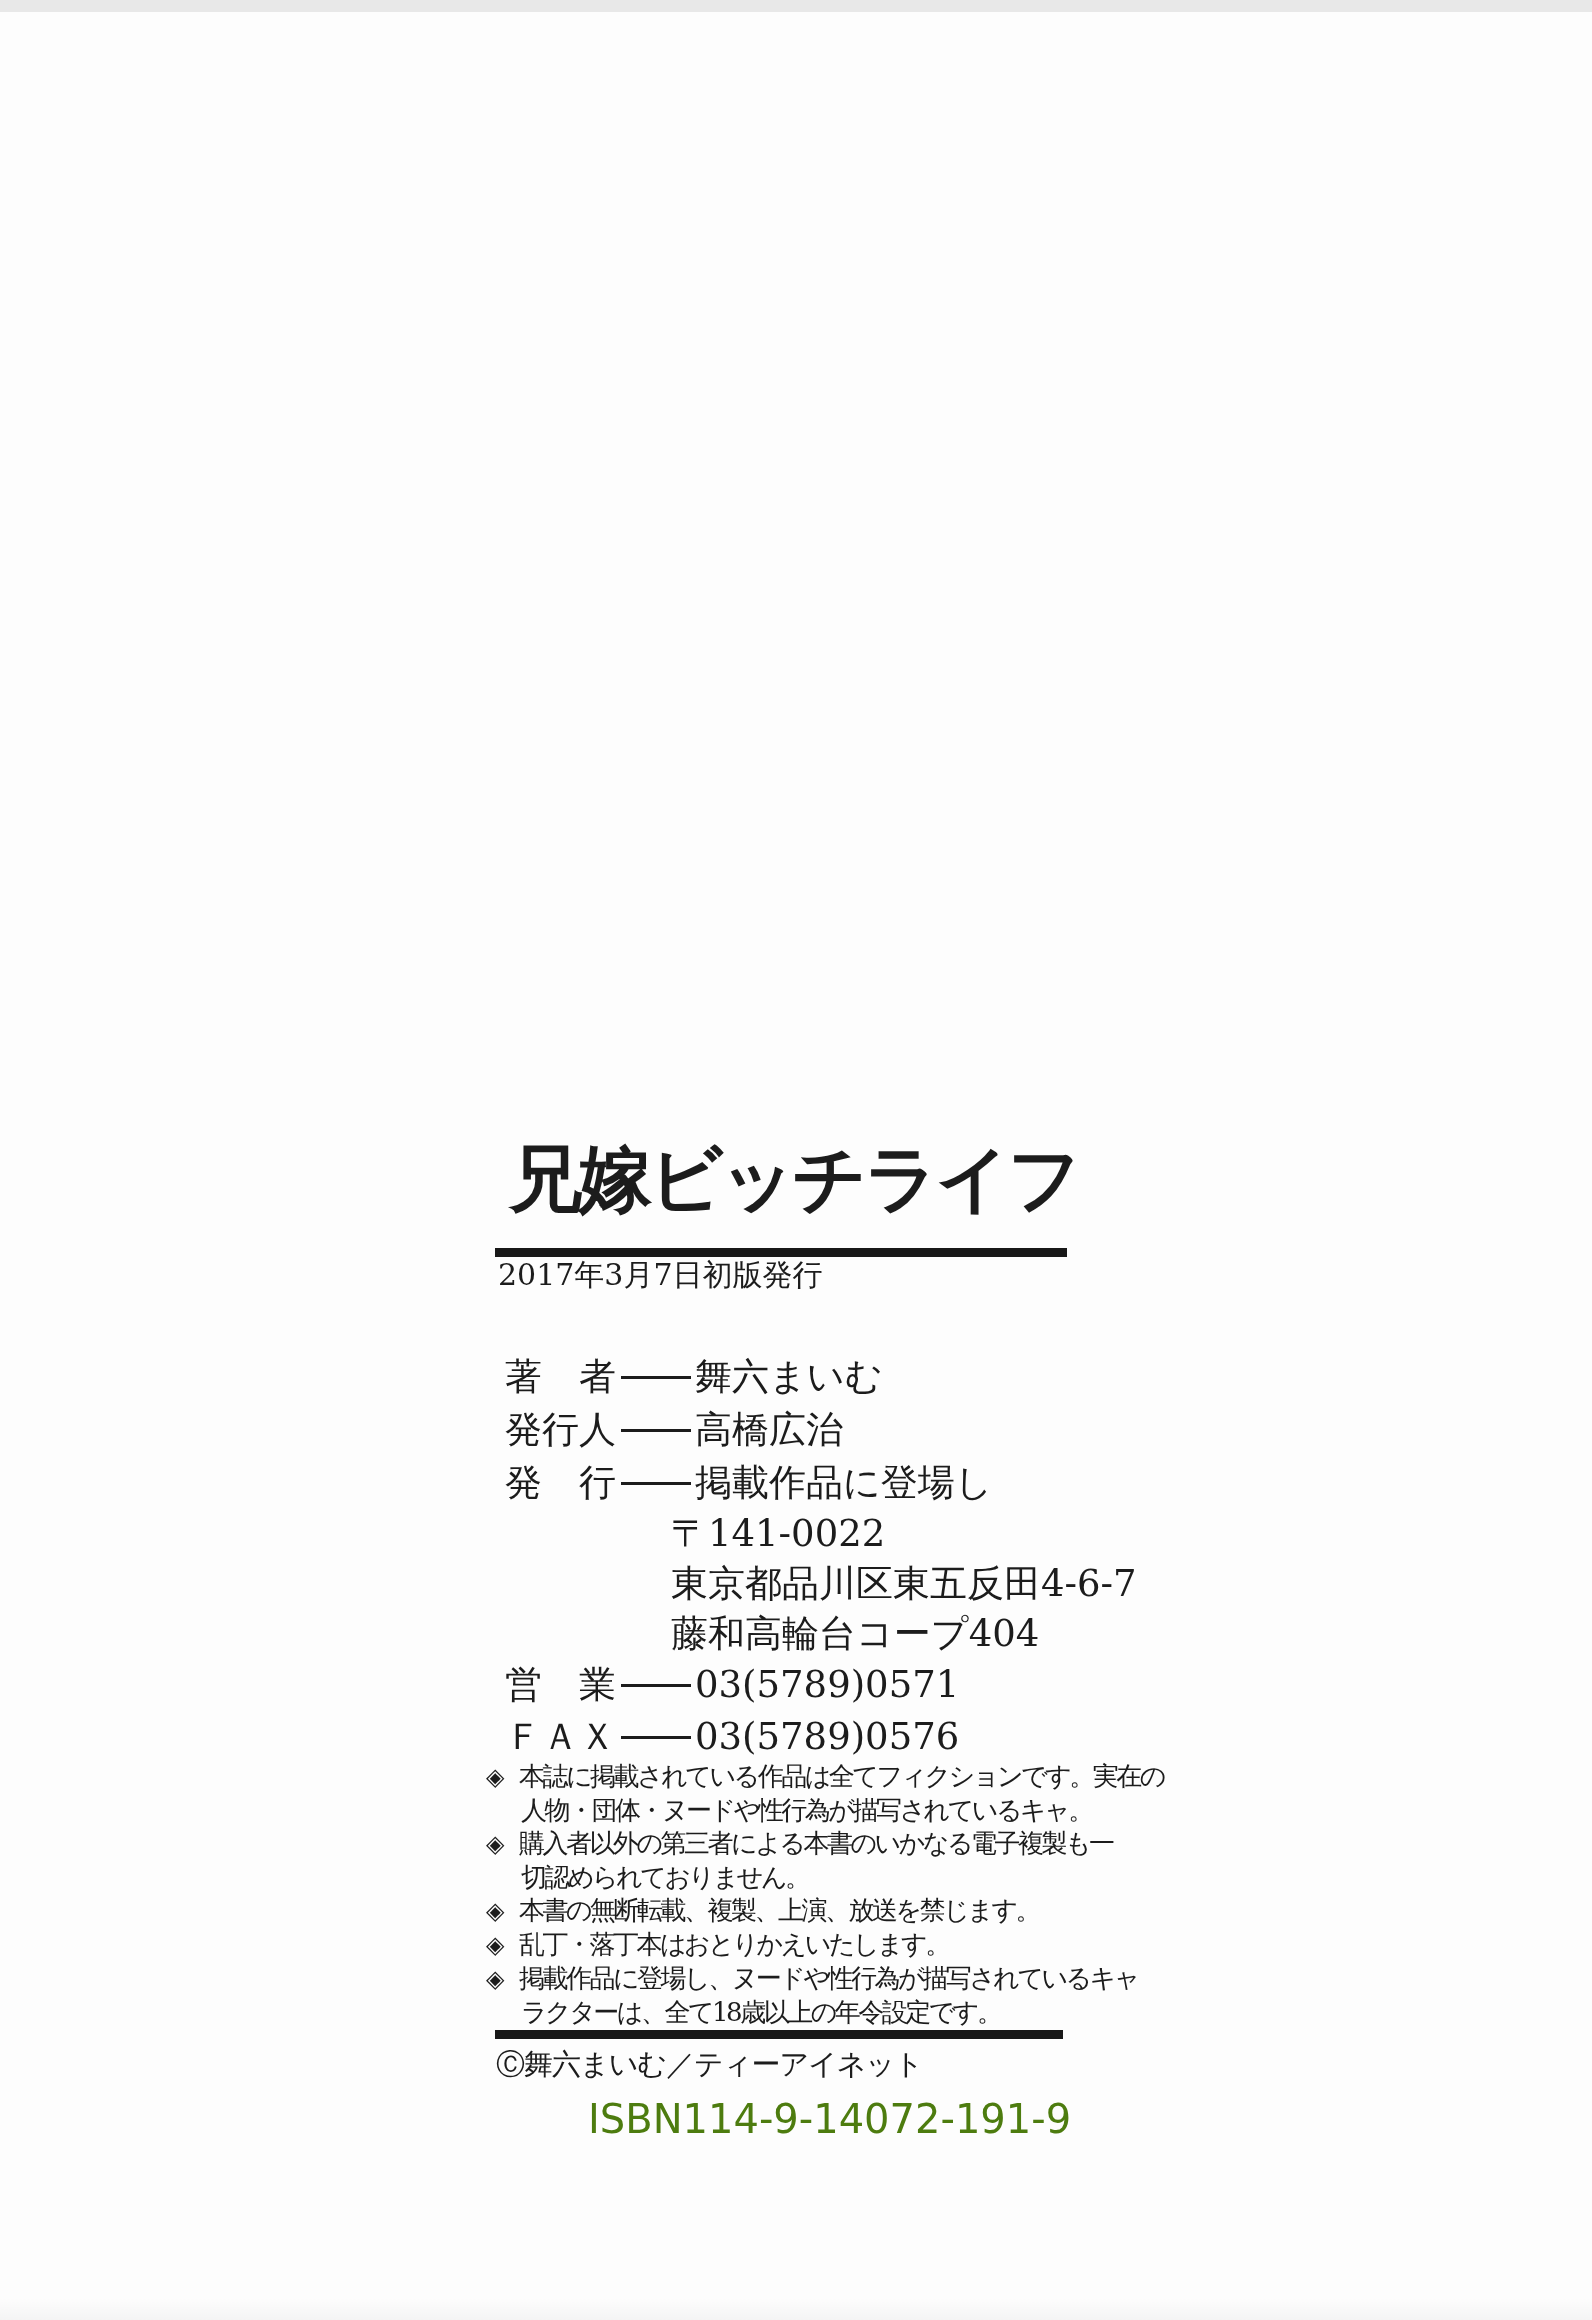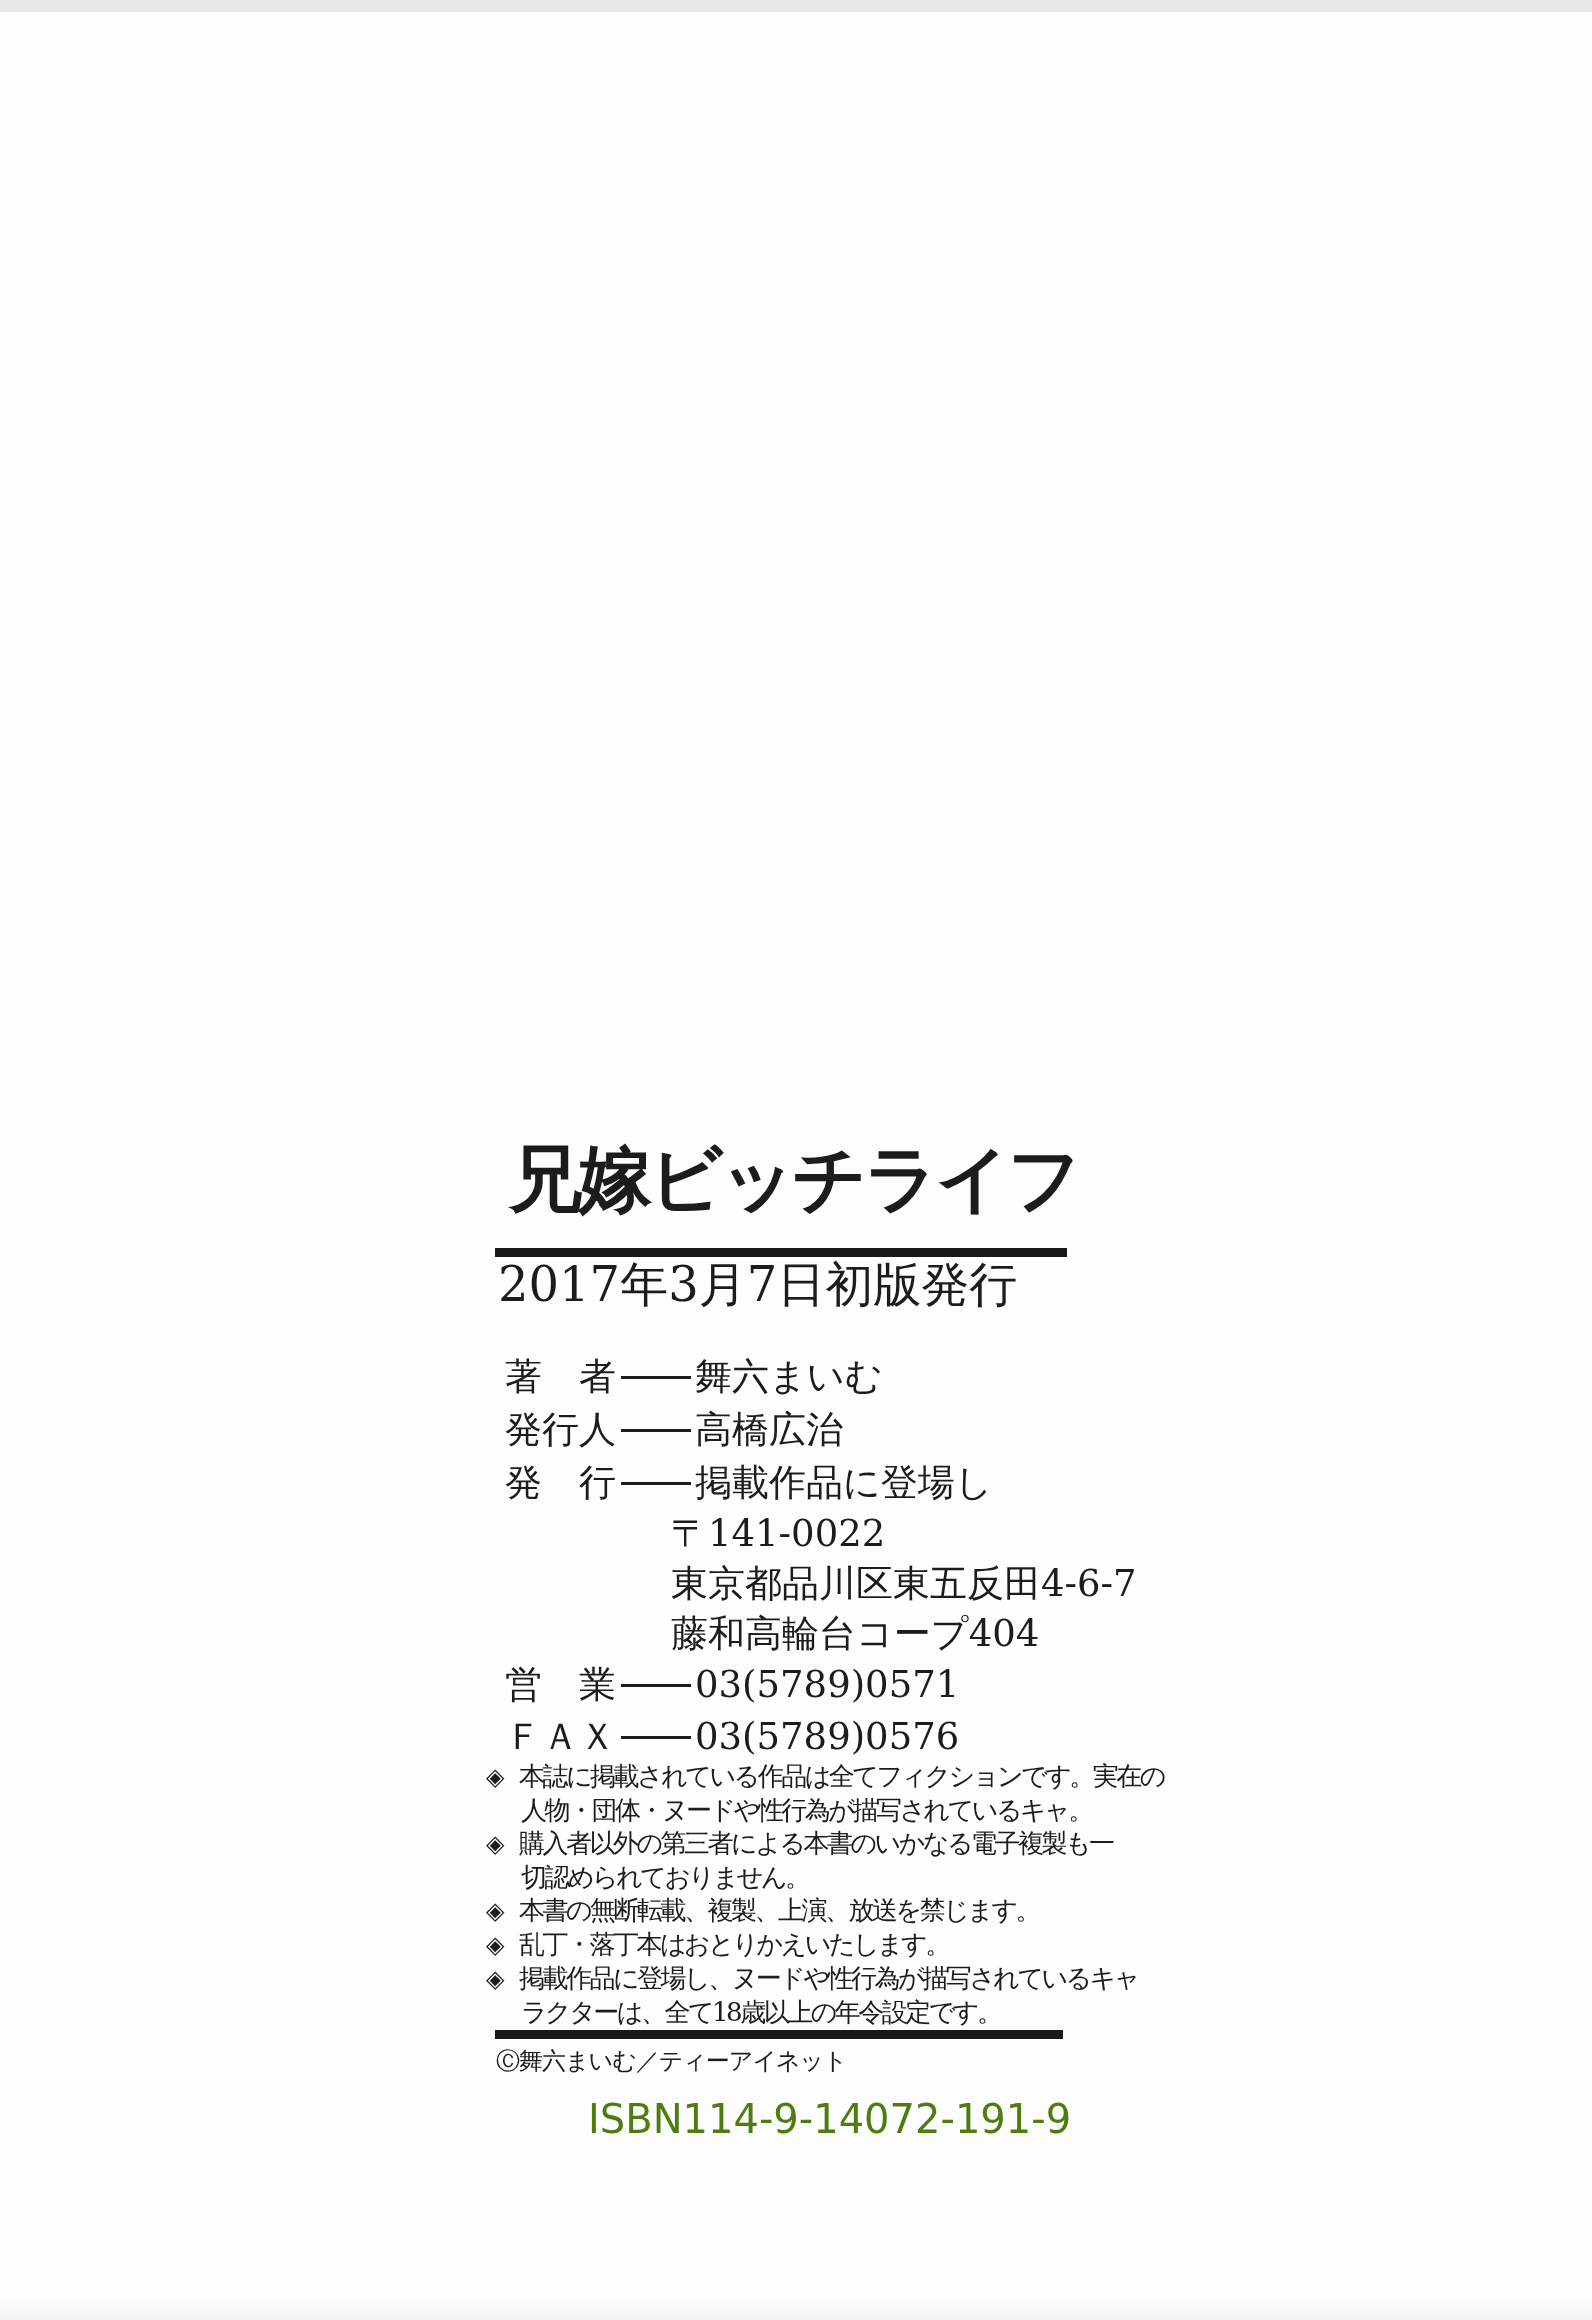--- a/index.html
+++ b/index.html
@@ -43,21 +43,21 @@
     left: 495px; top: 1236px;
     width: 572px; height: 9px;
   }
   .rule-bottom {
     left: 495px; top: 2018px;
     width: 568px; height: 9px;
   }
   .print-date {
     position: absolute;
     left: 498px; top: 1248px;
-    font-size: 48px;
+    font-size: 30px;
     line-height: 1;
     white-space: nowrap;
   }
   .crow {
     position: absolute;
     left: 500px;
     font-size: 37px;
     line-height: 1.1;
     white-space: nowrap;
   }
@@ -98,21 +98,21 @@
     letter-spacing: 0;
     font-family: "DejaVu Sans", "Liberation Sans", sans-serif;
     font-size: 24px;
   }
   .notice-line.cont {
     padding-left: 35px;
   }
   .copyright {
     position: absolute;
     left: 496px; top: 2033px;
-    font-size: 24px;
+    font-size: 29px;
     letter-spacing: -1px;
     white-space: nowrap;
   }
   .isbn {
     position: absolute;
     left: 588px; top: 2084px;
     font-family: "DejaVu Sans", "Liberation Sans", sans-serif;
     font-size: 40px;
     font-weight: 400;
     color: #4d7c0f;

